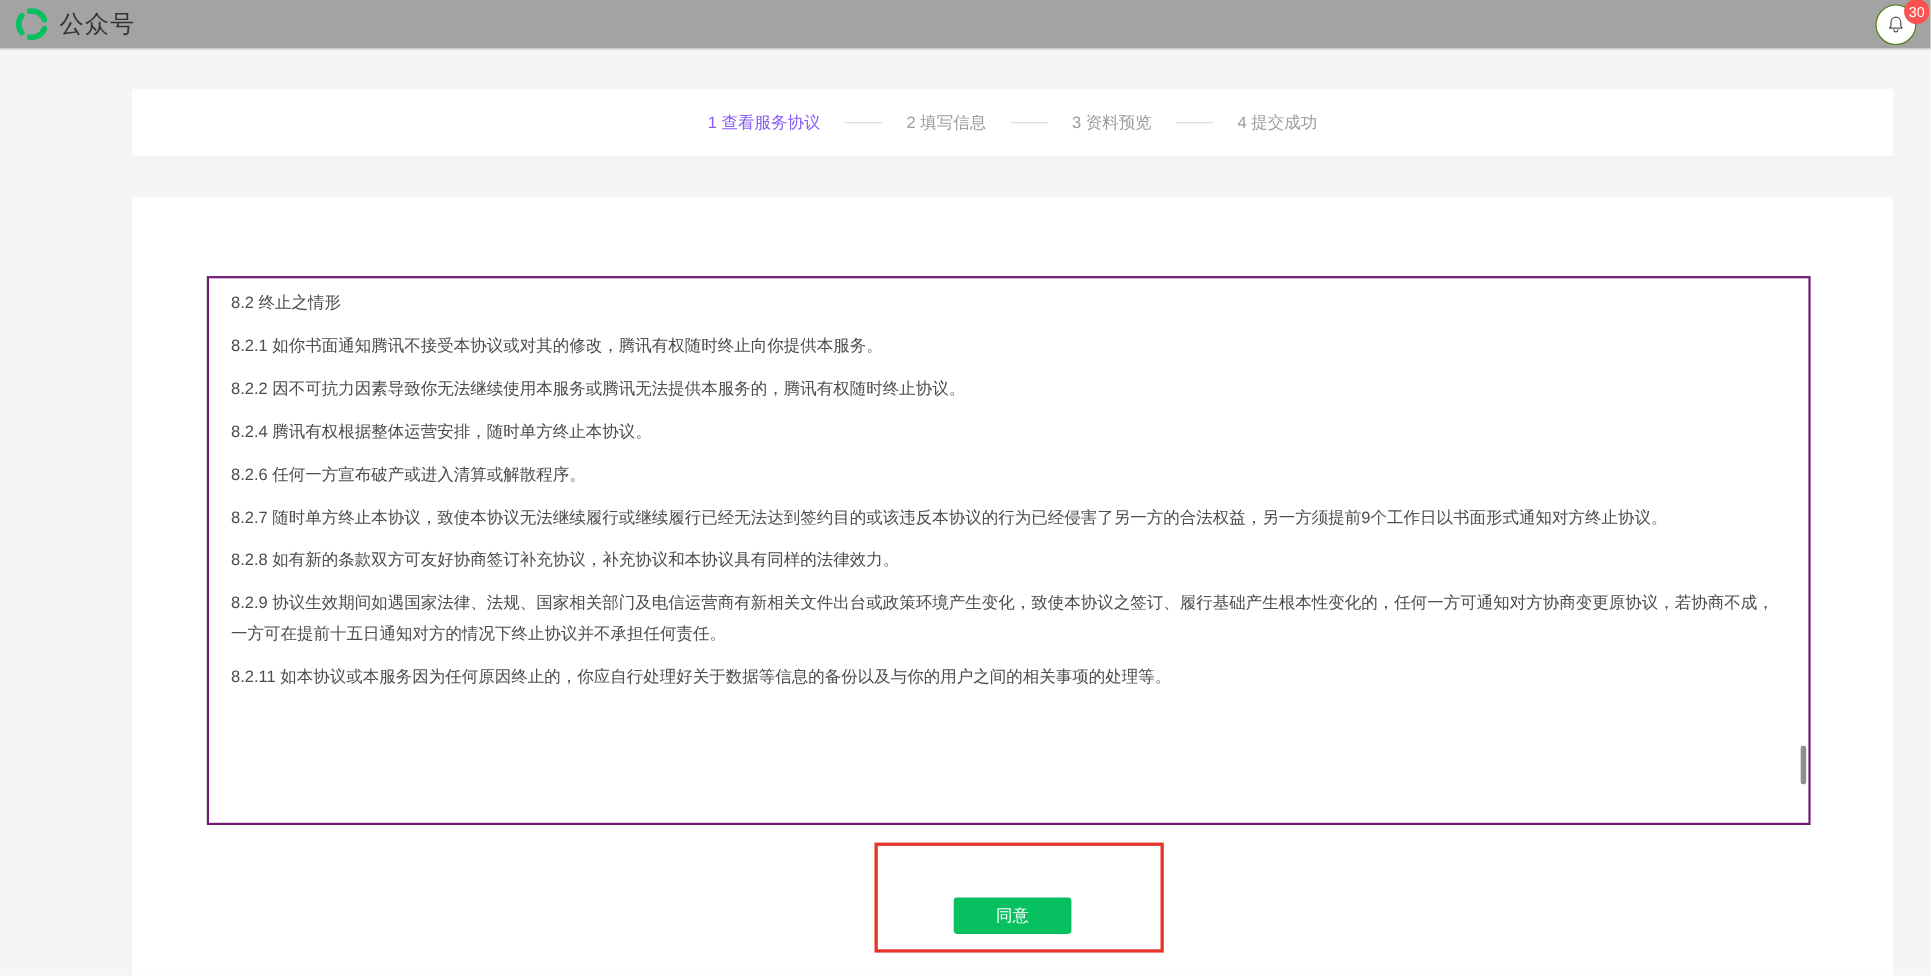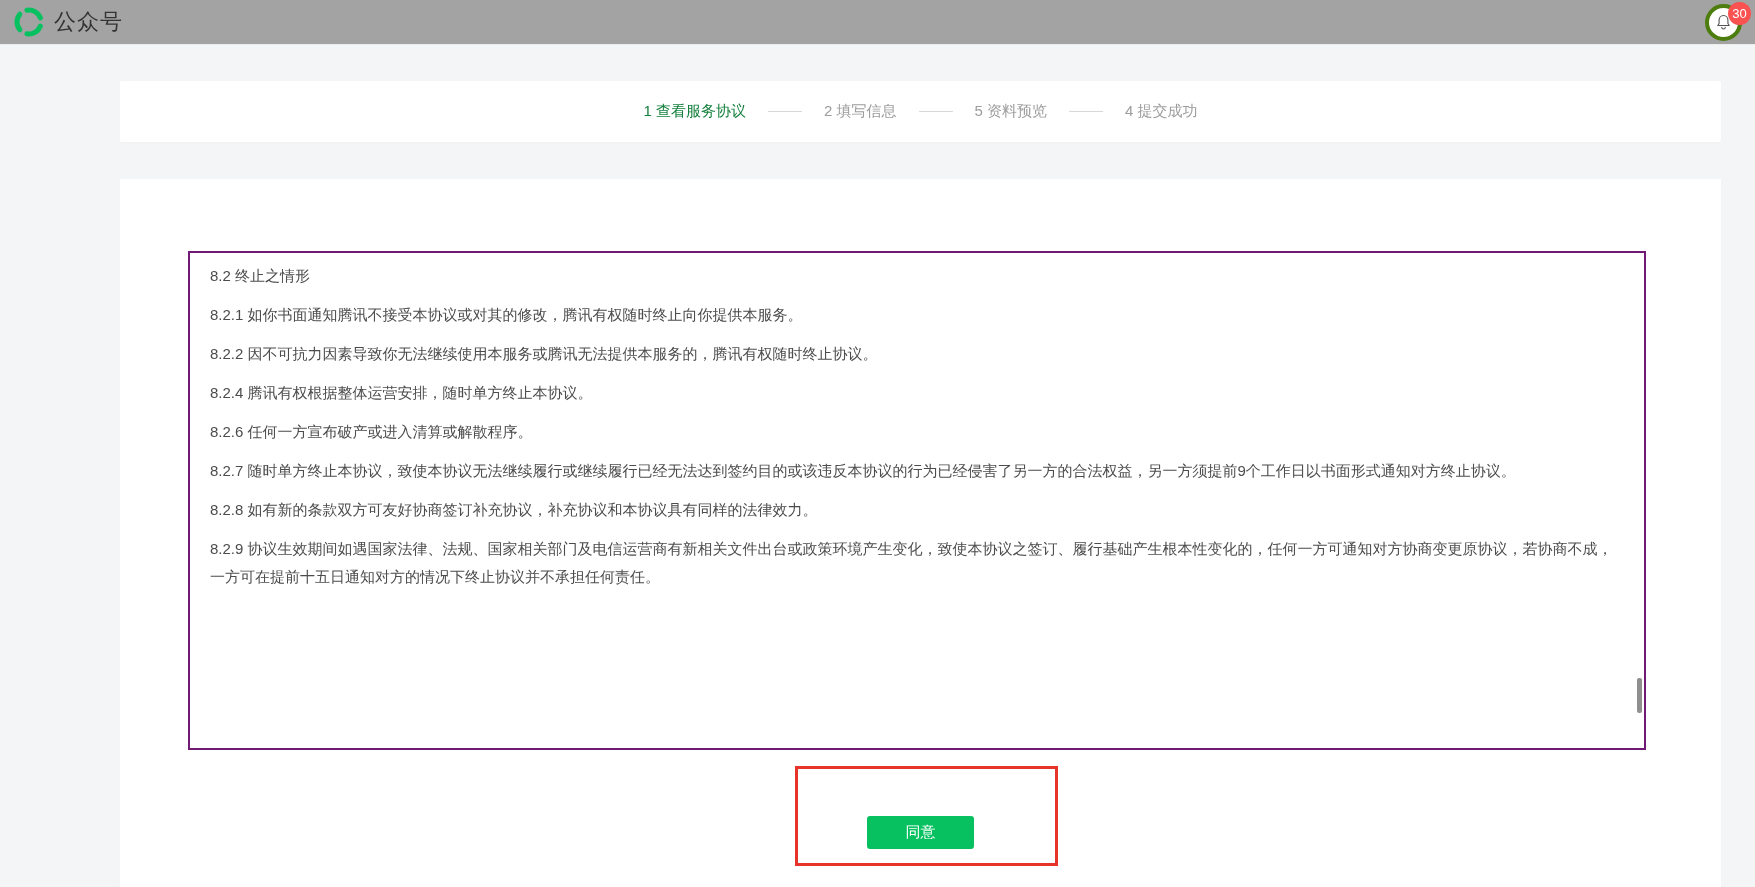--- a/index.html
+++ b/index.html
@@ -18,40 +18,40 @@
     background: #a3a3a3; border-bottom: 1px solid #ececec;
     display: flex; align-items: center; padding-left: 14px; z-index: 3;
   }
   .brand { display: flex; align-items: center; }
   .logo-svg { width: 30px; height: 30px; display: block; }
   .brand-title { font-size: 22px; color: #333; margin-left: 10px; letter-spacing: 1px; }
 
   .bell-wrap {
     position: absolute; right: 13px; top: 4px;
     width: 37px; height: 37px; border-radius: 50%;
-    background: #fff; border: 4px solid #4d7c0f;
+    background: #fff; border: 1px solid #4d7c0f;
     display: flex; align-items: center; justify-content: center;
     cursor: pointer;
   }
   .badge {
     position: absolute; top: -6px; right: -13px;
     min-width: 23px; height: 23px; padding: 0 4px;
     border-radius: 12px; background: #fa5151;
     color: #fff; font-size: 13px; line-height: 23px; text-align: center;
   }
 
   
   .stepper {
     position: absolute; left: 120px; top: 81px; width: 1601px; height: 61px;
     background: #fff; border-radius: 2px;
     display: flex; align-items: center; justify-content: center;
     font-size: 15px; box-shadow: 0 1px 2px rgba(0,0,0,0.02);
   }
   .step { color: #9c9c9c; white-space: nowrap; }
-  .step.active { color: #15803d; }
+  .step.active { color: #8b5cf6; }
   .connector { width: 34px; height: 1px; background: #d8d8d8; margin: 0 22px; }
 
   
   .main-card {
     position: absolute; left: 120px; top: 179px; width: 1601px; height: 708px;
     background: #fff; box-shadow: 0 1px 2px rgba(0,0,0,0.02);
   }
 
   .agreement {
     position: absolute; left: 68px; top: 72px; width: 1458px; height: 499px;
@@ -104,35 +104,36 @@
     </svg>
     <span class="badge">30</span>
   </div>
 </div>
 
 <div class="stepper">
   <span class="step active">1 查看服务协议</span>
   <span class="connector"></span>
   <span class="step">2 填写信息</span>
   <span class="connector"></span>
-  <span class="step">5 资料预览</span>
+  <span class="step">3 资料预览</span>
   <span class="connector"></span>
   <span class="step">4 提交成功</span>
 </div>
 
 <div class="main-card">
 
   <div class="agreement">
     <p>8.2 终止之情形</p>
     <p>8.2.1 如你书面通知腾讯不接受本协议或对其的修改，腾讯有权随时终止向你提供本服务。</p>
     <p>8.2.2 因不可抗力因素导致你无法继续使用本服务或腾讯无法提供本服务的，腾讯有权随时终止协议。</p>
     <p>8.2.4 腾讯有权根据整体运营安排，随时单方终止本协议。</p>
     <p>8.2.6 任何一方宣布破产或进入清算或解散程序。</p>
     <p>8.2.7 随时单方终止本协议，致使本协议无法继续履行或继续履行已经无法达到签约目的或该违反本协议的行为已经侵害了另一方的合法权益，另一方须提前9个工作日以书面形式通知对方终止协议。</p>
     <p>8.2.8 如有新的条款双方可友好协商签订补充协议，补充协议和本协议具有同样的法律效力。</p>
     <p>8.2.9 协议生效期间如遇国家法律、法规、国家相关部门及电信运营商有新相关文件出台或政策环境产生变化，致使本协议之签订、履行基础产生根本性变化的，任何一方可通知对方协商变更原协议，若协商不成，一方可在提前十五日通知对方的情况下终止协议并不承担任何责任。</p>
+    <p>8.2.11 如本协议或本服务因为任何原因终止的，你应自行处理好关于数据等信息的备份以及与你的用户之间的相关事项的处理等。</p>
     <div class="scroll-thumb"></div>
   </div>
 
   <div class="annotation-box"></div>
 
   <button class="agree-btn">同意</button>
 </div>
 
 </body></html>

